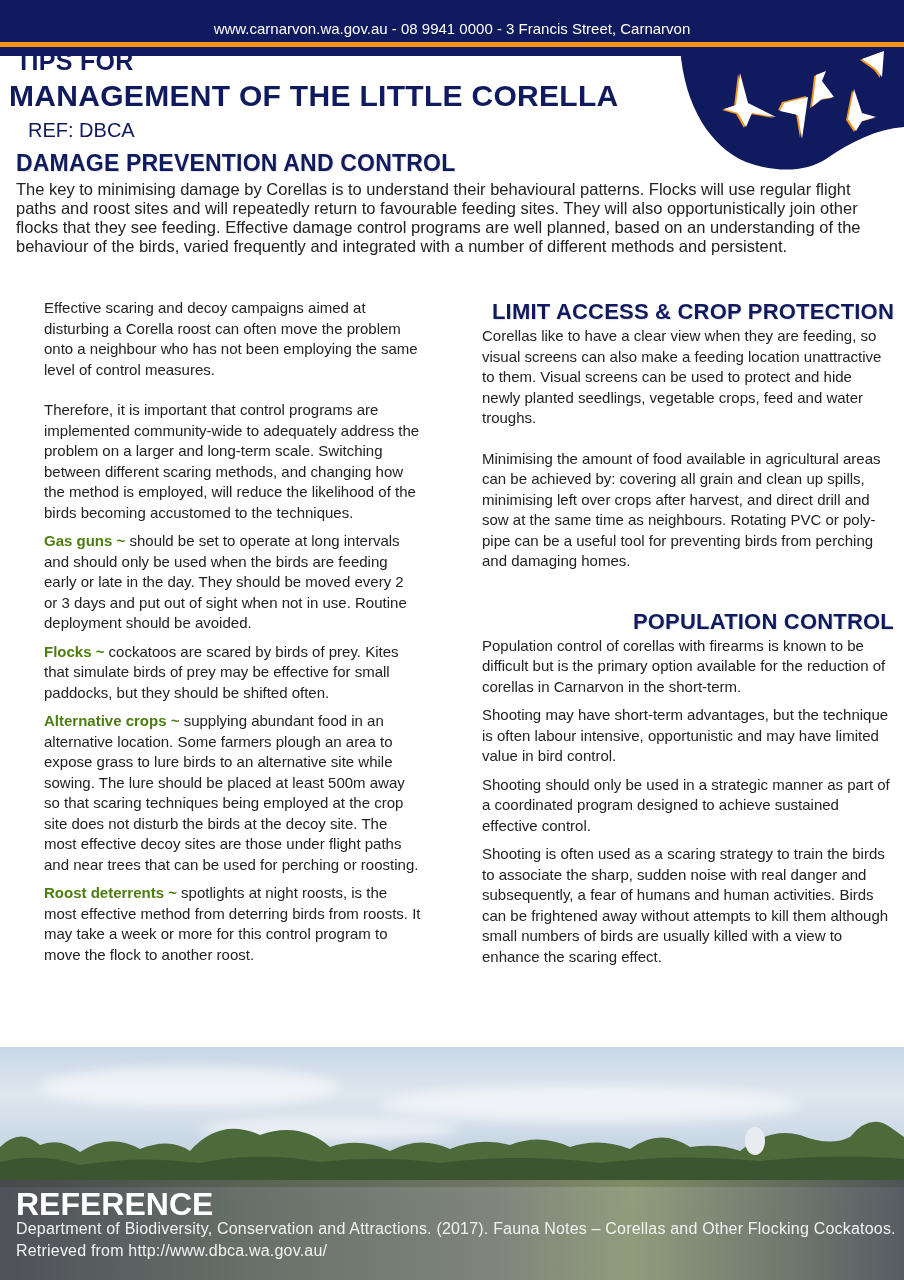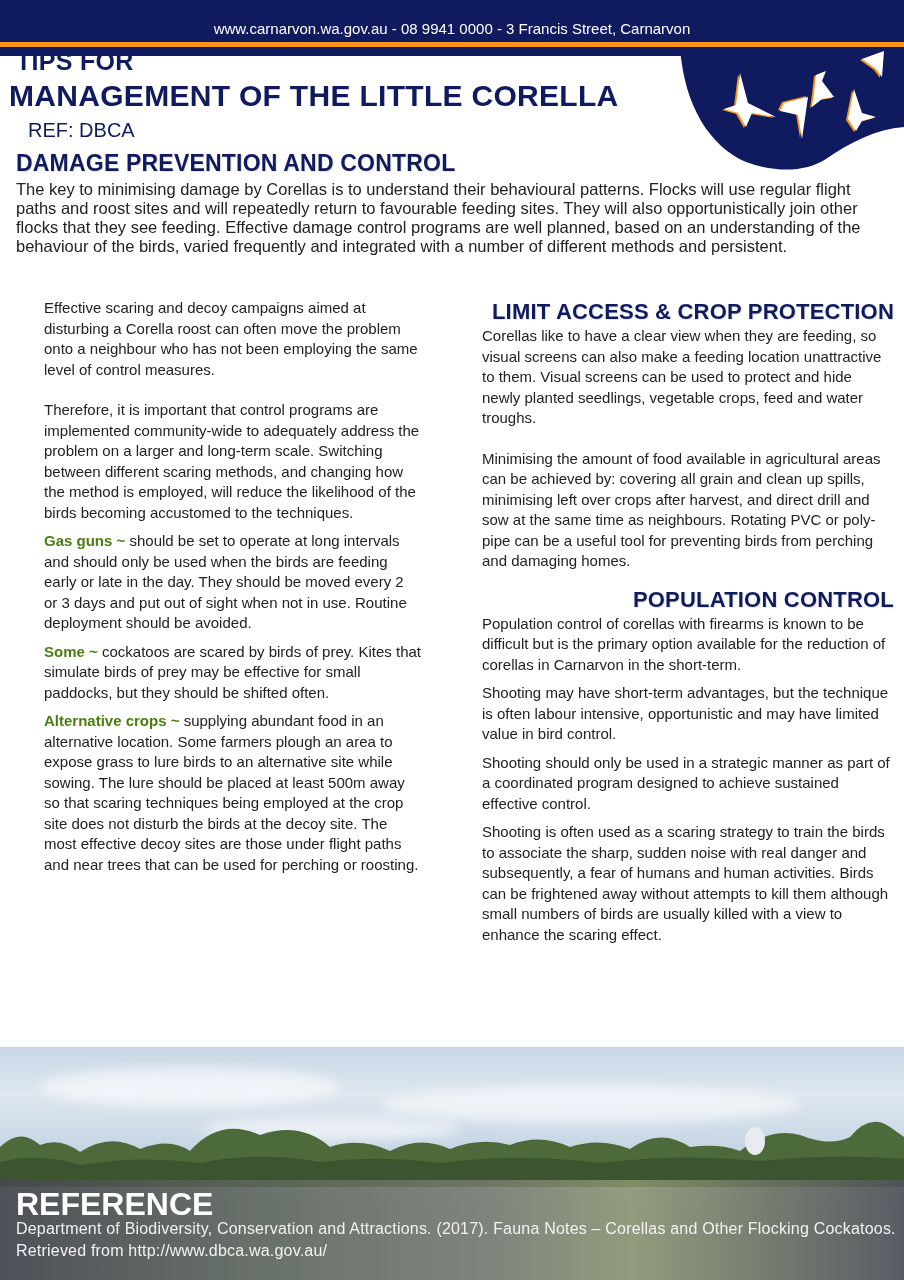--- a/index.html
+++ b/index.html
@@ -38,21 +38,21 @@
     font-size: 16.5px; line-height: 19px; color: #222222;
   }
 
   .col { position: absolute; font-size: 15px; line-height: 20.5px; color: #222222; }
   .col-left { left: 16px; top: 298px; width: 405px; }
   .col-right { left: 454px; top: 298px; width: 440px; }
   .col .section-h { font-size: 22px; line-height: 28px; }
   .col p { margin-bottom: 8px; margin-left: 28px; }
   .col p.gap { margin-bottom: 20px; }
   .col b { font-weight: 700; color: #4d7c0f; }
-  .col-right .h2 { margin-top: 14px; }
+  .col-right .h2 { margin-top: 36px; }
 
   .photo {
     position: absolute; left: 0; top: 1047px; width: 904px; height: 233px; overflow: hidden;
     background: linear-gradient(180deg, #c8d6e6 0%, #dfe7ef 20%, #c5d4e4 45%, #b9cadc 60%, #aebfd2 68%);
   }
   .cloud { position: absolute; background: rgba(255,255,255,0.55); border-radius: 50%; filter: blur(6px); }
   .trees { position: absolute; left: 0; top: 60px; width: 904px; height: 80px; }
   .ref-box {
     position: absolute; left: 0; top: 1180px; width: 904px; height: 100px;
     background: linear-gradient(90deg, rgba(70,72,78,0.92) 0%, rgba(96,104,92,0.88) 30%, rgba(120,124,110,0.86) 55%, rgba(140,150,110,0.85) 70%, rgba(80,84,90,0.92) 100%);
@@ -95,22 +95,23 @@
 <h1 class="title-main">MANAGEMENT OF THE LITTLE CORELLA</h1>
 <div class="ref-line">REF: DBCA</div>
 
 <h2 class="section-h h-damage">DAMAGE PREVENTION AND CONTROL</h2>
 <p class="intro">The key to minimising damage by Corellas is to understand their behavioural patterns. Flocks will use regular flight paths and roost sites and will repeatedly return to favourable feeding sites. They will also opportunistically join other flocks that they see feeding. Effective damage control programs are well planned, based on an understanding of the behaviour of the birds, varied frequently and integrated with a number of different methods and persistent.</p>
 
 <div class="col col-left">
   <p class="gap">Effective scaring and decoy campaigns aimed at disturbing a Corella roost can often move the problem onto a neighbour who has not been employing the same level of control measures.</p>
   <p>Therefore, it is important that control programs are implemented community-wide to adequately address the problem on a larger and long-term scale. Switching between different scaring methods, and changing how the method is employed, will reduce the likelihood of the birds becoming accustomed to the techniques.</p>
   <p><b>Gas guns ~</b><span> should be set to operate at long intervals and should only be used when the birds are feeding early or late in the day. They should be moved every 2 or 3 days and put out of sight when not in use. Routine deployment should be avoided.</span></p>
-  <p><b>Some ~</b><span> cockatoos are scared by birds of prey. Kites that simulate birds of prey may be effective for small paddocks, but they should be shifted often.</span></p>
+  <p><b>Flocks ~</b><span> cockatoos are scared by birds of prey. Kites that simulate birds of prey may be effective for small paddocks, but they should be shifted often.</span></p>
   <p><b>Alternative crops ~</b><span> supplying abundant food in an alternative location. Some farmers plough an area to expose grass to lure birds to an alternative site while sowing. The lure should be placed at least 500m away so that scaring techniques being employed at the crop site does not disturb the birds at the decoy site. The most effective decoy sites are those under flight paths and near trees that can be used for perching or roosting.</span></p>
+  <p><b>Roost deterrents ~</b><span> spotlights at night roosts, is the most effective method from deterring birds from roosts. It may take a week or more for this control program to move the flock to another roost.</span></p>
 </div>
 
 <div class="col col-right">
   <h2 class="section-h">LIMIT ACCESS &amp; CROP PROTECTION</h2>
   <p class="gap">Corellas like to have a clear view when they are feeding, so visual screens can also make a feeding location unattractive to them. Visual screens can be used to protect and hide newly planted seedlings, vegetable crops, feed and water troughs.</p>
   <p>Minimising the amount of food available in agricultural areas can be achieved by: covering all grain and clean up spills, minimising left over crops after harvest, and direct drill and sow at the same time as neighbours. Rotating PVC or poly-pipe can be a useful tool for preventing birds from perching and damaging homes.</p>
   <h2 class="section-h h2">POPULATION CONTROL</h2>
   <p>Population control of corellas with firearms is known to be difficult but is the primary option available for the reduction of corellas in Carnarvon in the short-term.</p>
   <p>Shooting may have short-term advantages, but the technique is often labour intensive, opportunistic and may have limited value in bird control.</p>
   <p>Shooting should only be used in a strategic manner as part of a coordinated program designed to achieve sustained effective control.</p>

